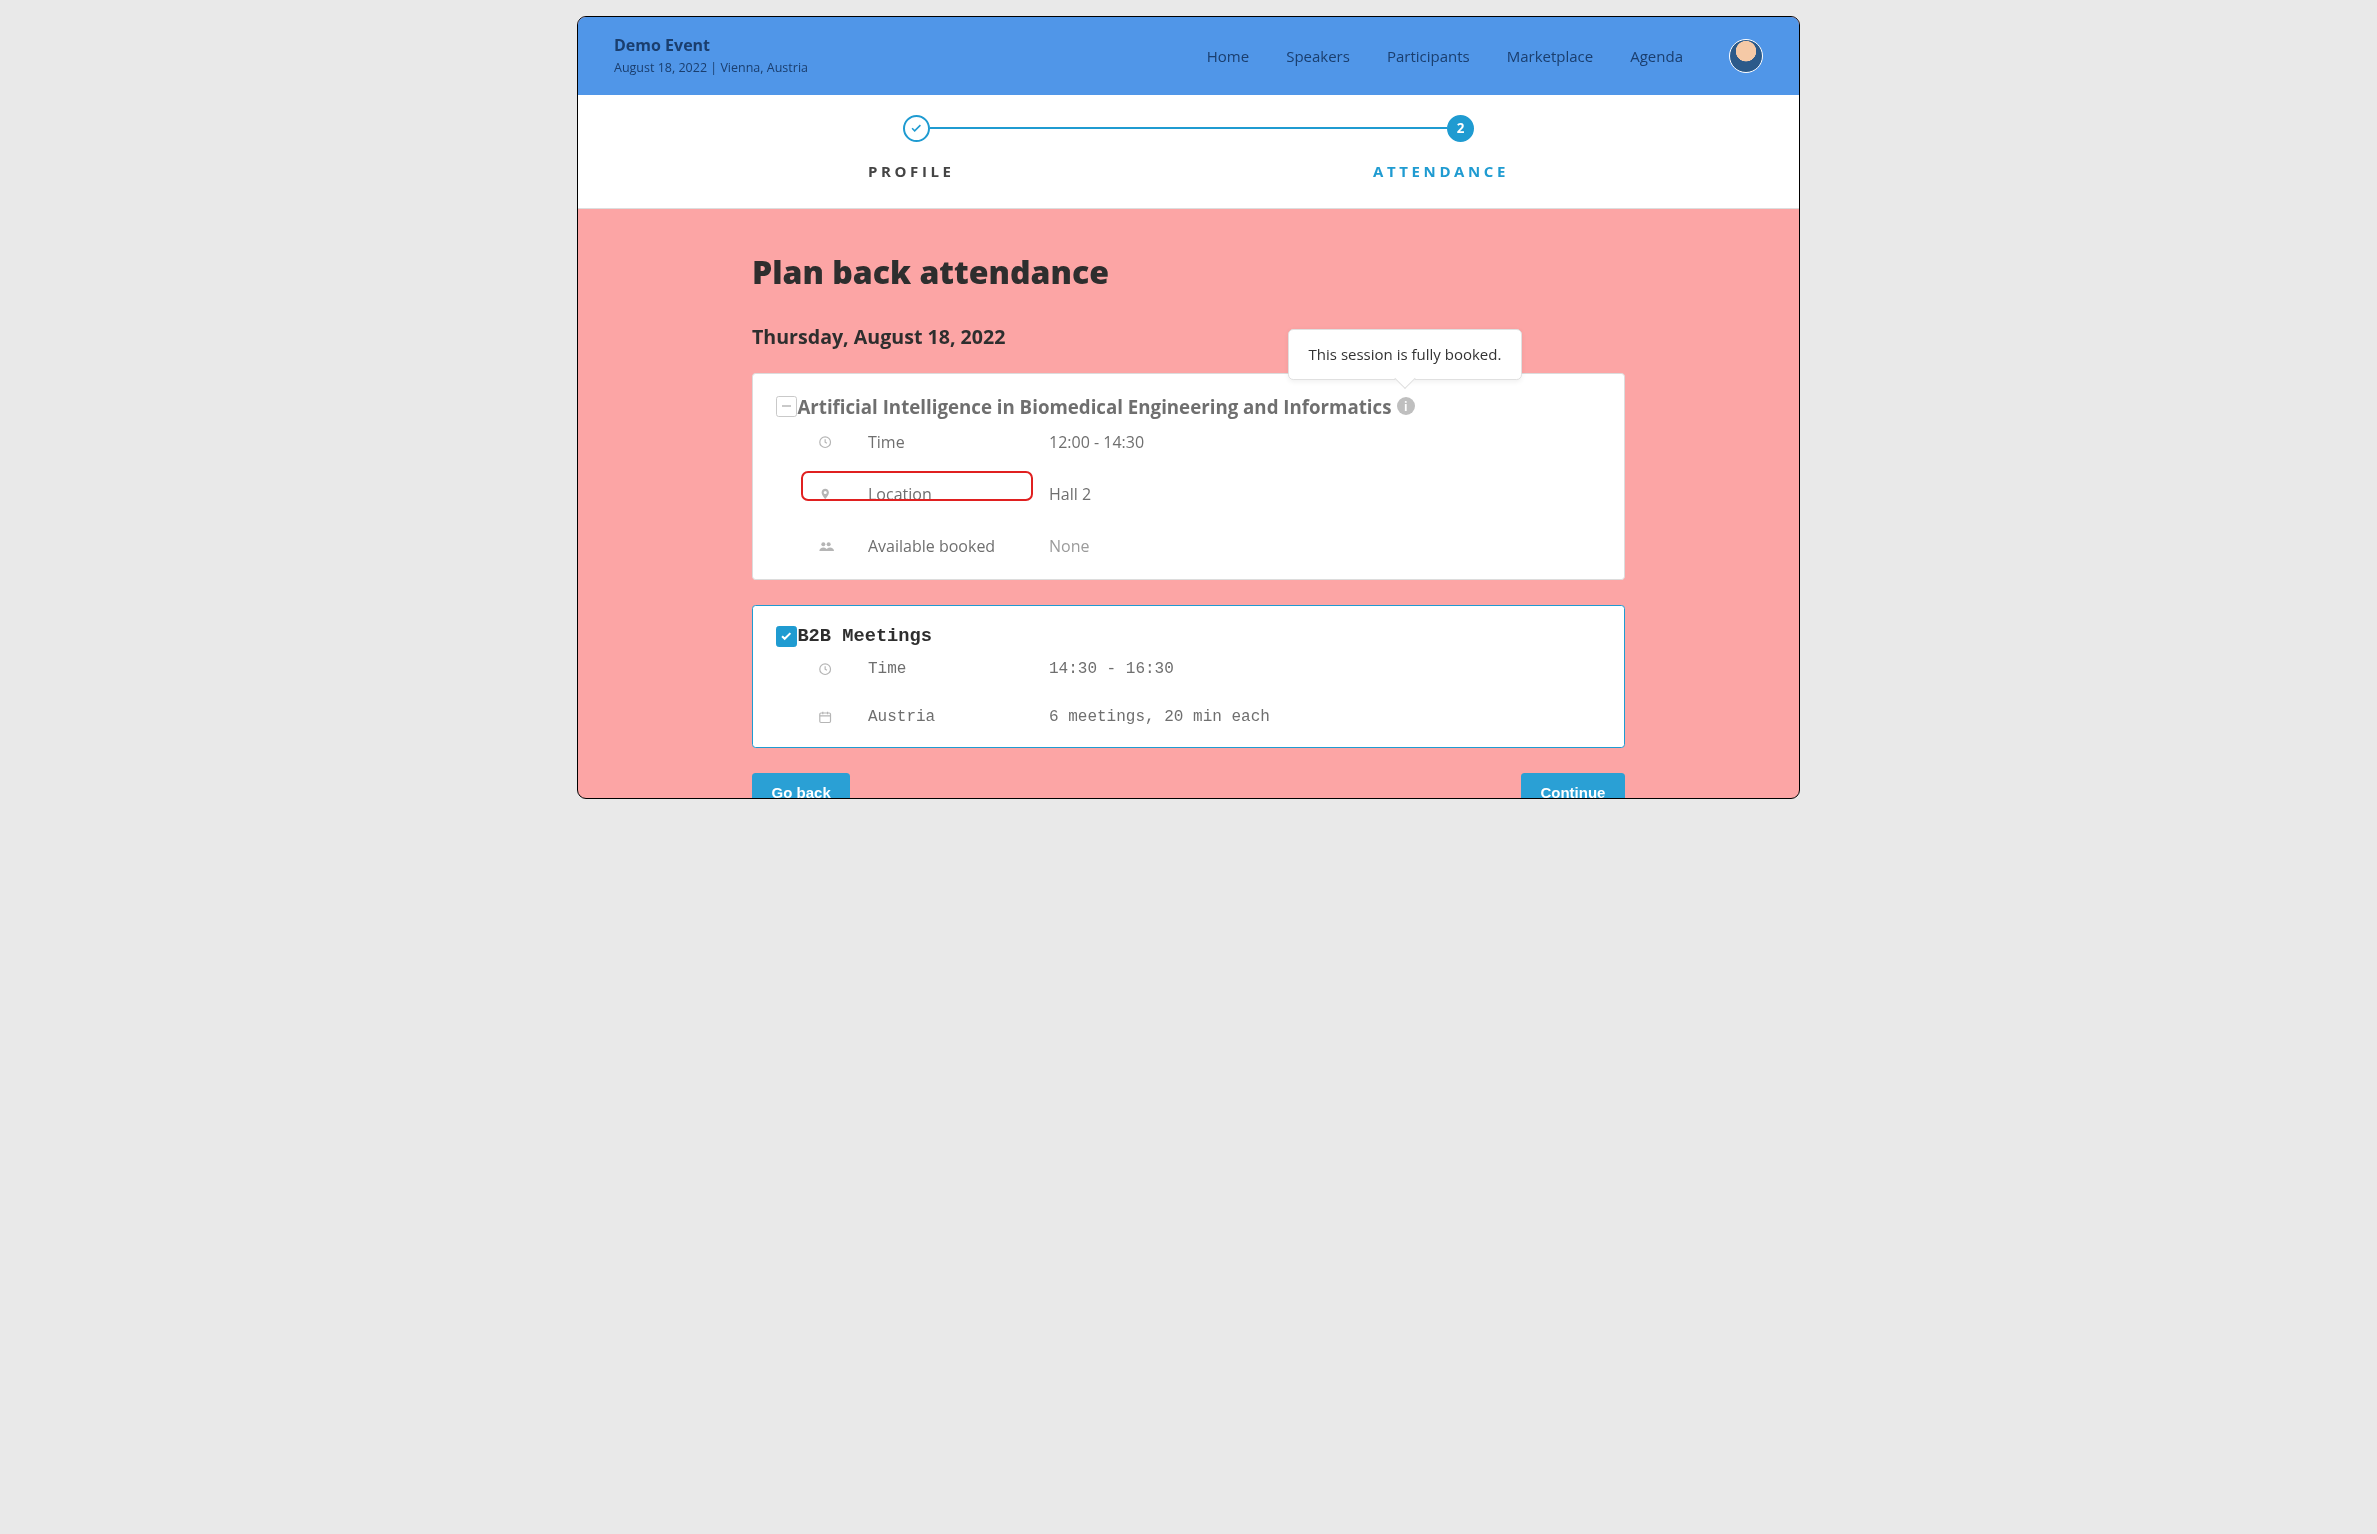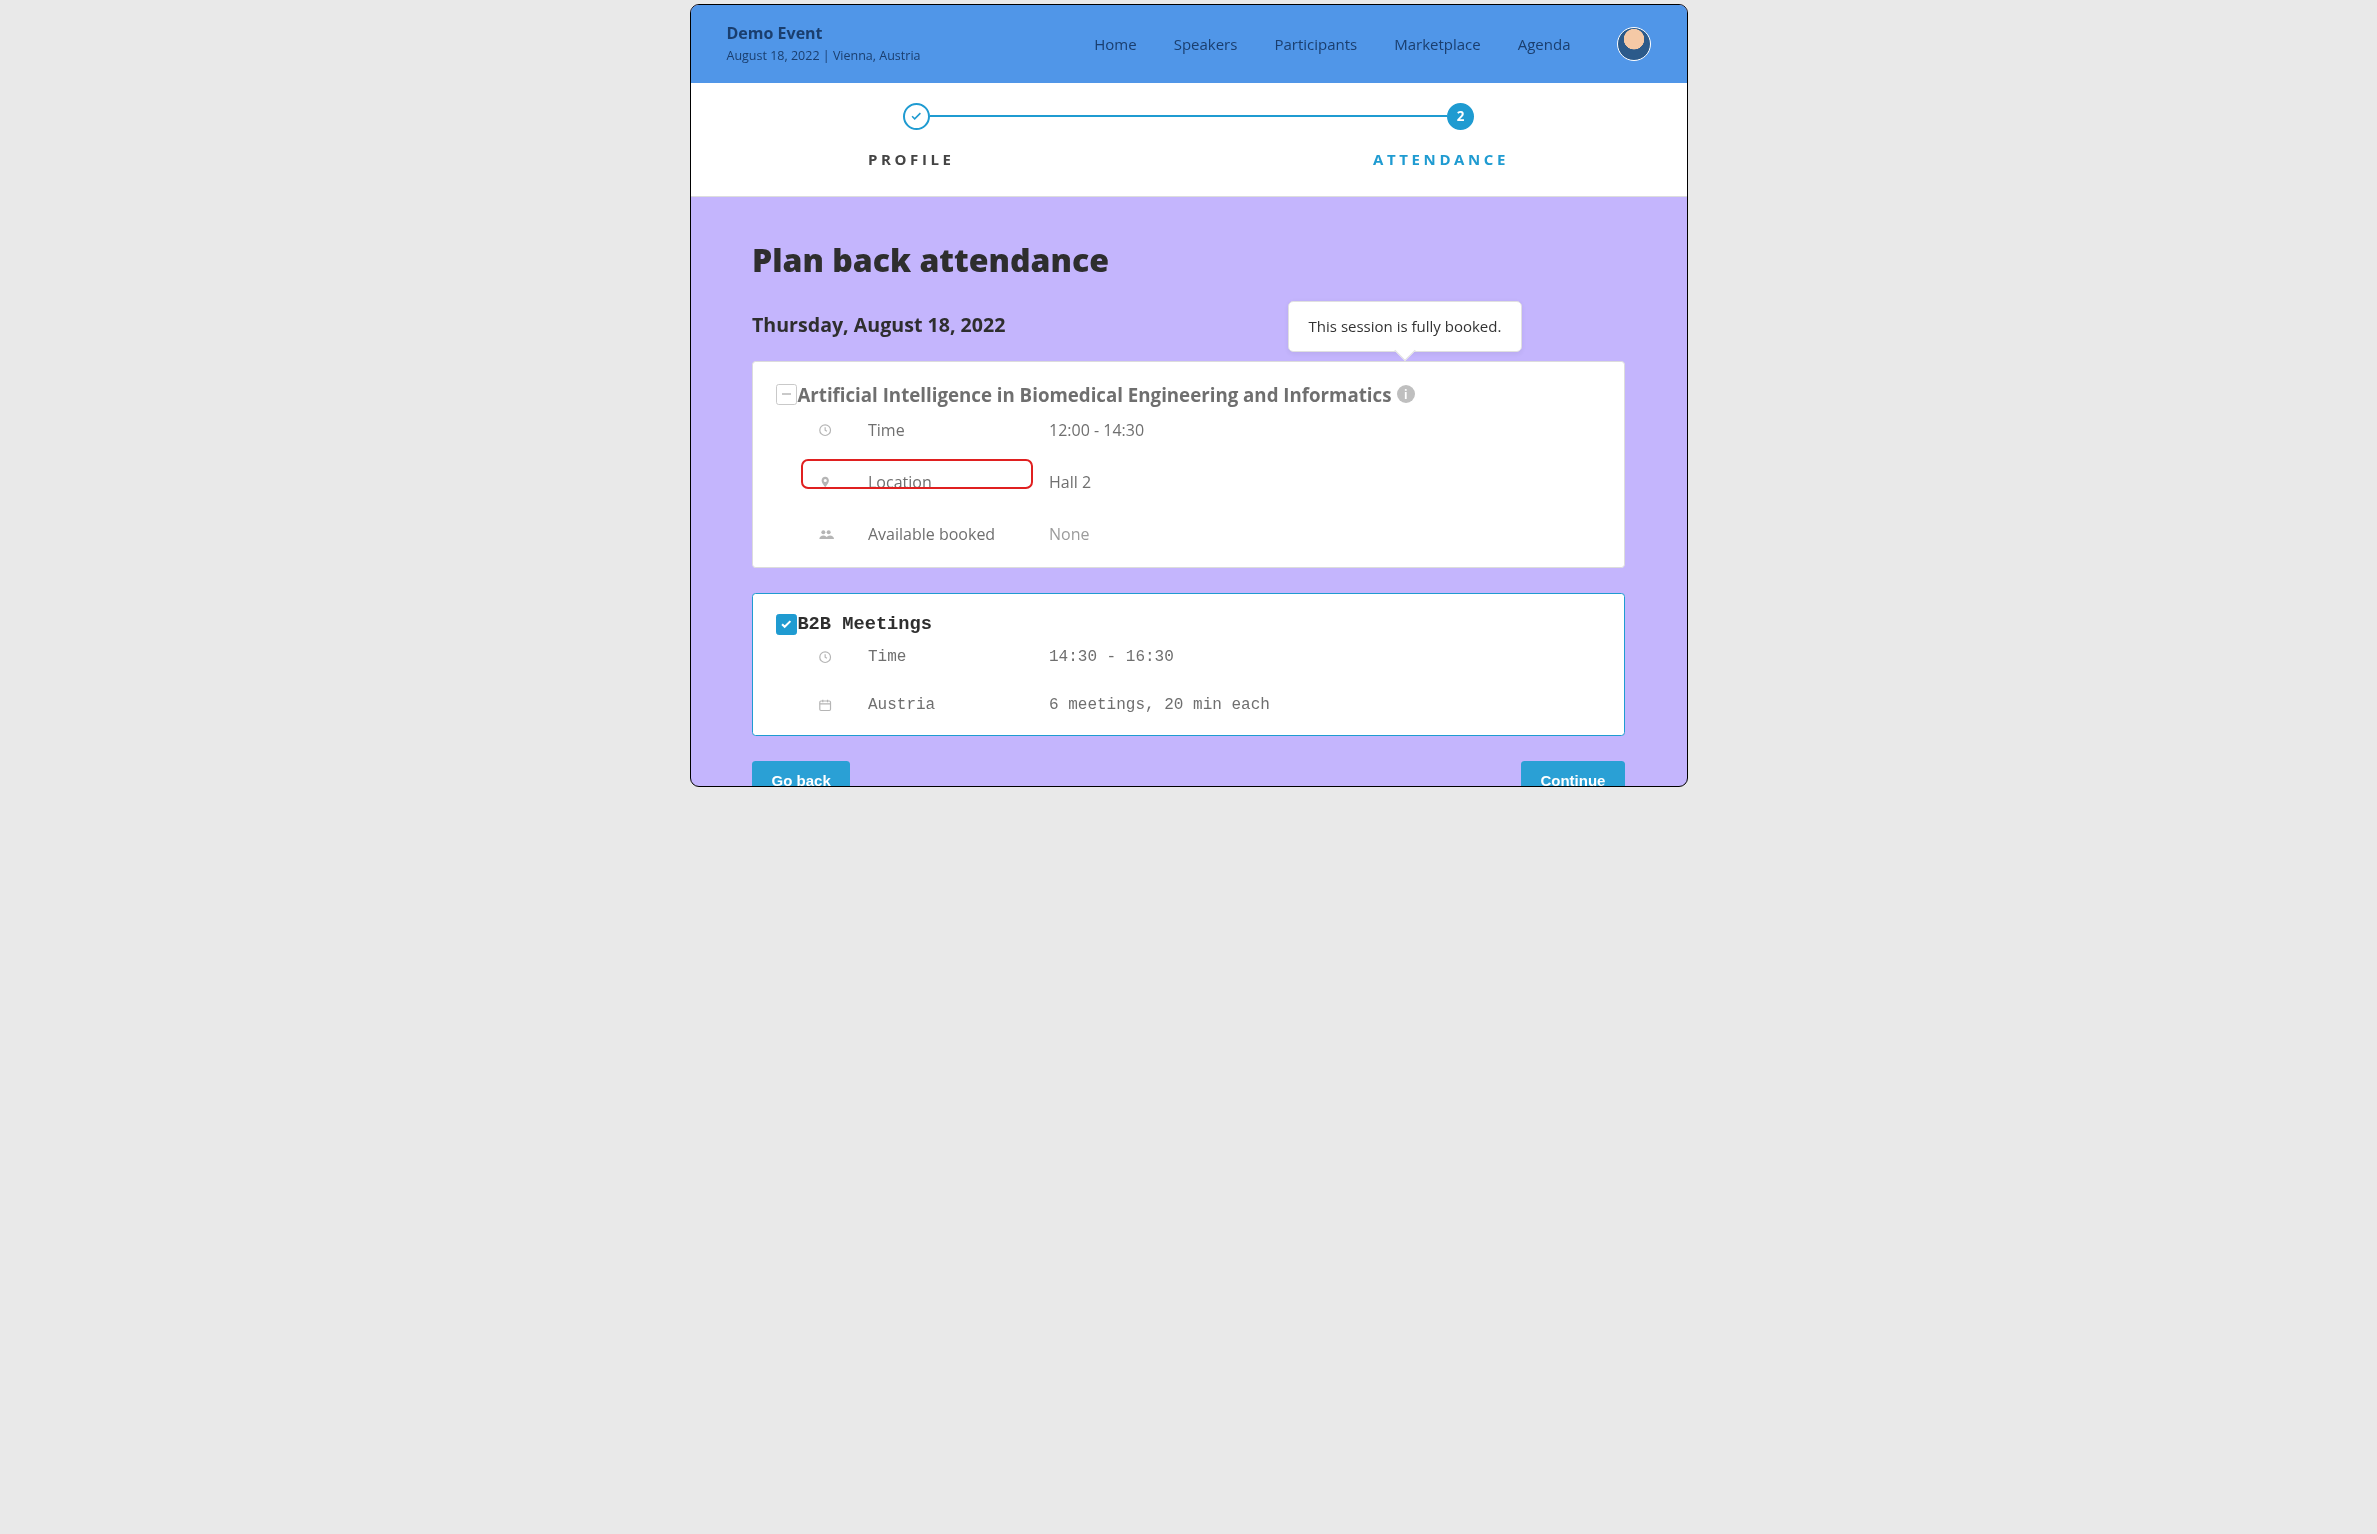--- a/index.html
+++ b/index.html
@@ -4,24 +4,24 @@
 <style>
   * { box-sizing: border-box; margin: 0; padding: 0; }
   html, body { height: 100%; }
   body {
     font-family: "Open Sans", "Segoe UI", Arial, sans-serif;
     background: #e9e9e9;
     color: #333;
   }
 
   .window {
-    width: 998px;
+    width: 1223px;
     height: 783px;
-    margin: 4px auto;
-    background: #c4b5fd;
+    margin: 16px auto;
+    background: #fca5a5;
     position: relative;
     border-radius: 9px;
     overflow: hidden;
     border: 0.9px solid #000;
   }
 
   
   .header {
     background: #5096e8;
     height: 78px;
@@ -318,21 +318,21 @@
         <div class="step-label done">PROFILE</div>
         <div class="step-label active">ATTENDANCE</div>
       </div>
     </div>
   </div>
 
   <div class="main" style="position:relative;">
     <h1 class="page-title">Plan back attendance</h1>
     <h2 class="date-heading">Thursday, August 18, 2022</h2>
 
-    <div class="tooltip" style="top:104px; left:536px;">
+    <div class="tooltip" style="top:120px; left:536px;">
       <span>This session is fully booked.</span>
     </div>
 
     <div class="card">
       <div class="card-head">
         <div class="chk disabled"></div>
         <div class="card-title">Artificial Intelligence in Biomedical Engineering and Informatics</div>
         <div class="info-icon">i</div>
       </div>
       <div class="details">

